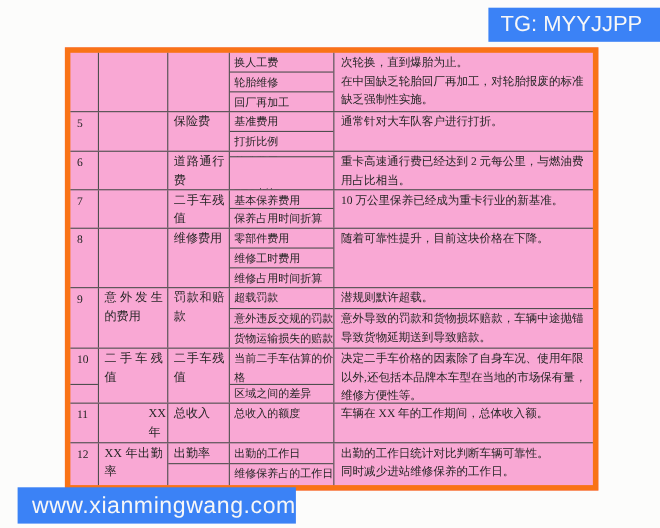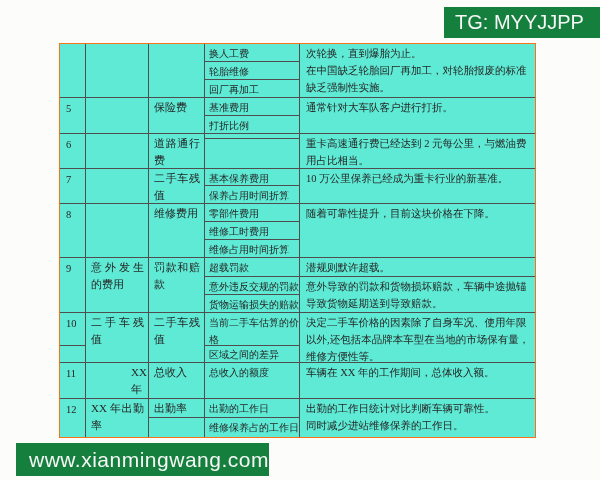--- a/index.html
+++ b/index.html
@@ -4,30 +4,30 @@
 <style>
   html,body{margin:0;padding:0;}
   body{
     width:600px;height:480px;position:relative;overflow:hidden;
     background:#fcfcfb;
     font-family:"Liberation Serif","DejaVu Serif",serif;
     color:#262626;
   }
   
   .wm{
-    position:absolute;background:#15803d;color:#f7f7f7;
+    position:absolute;background:#3b82f6;color:#f7f7f7;
     font-family:"Liberation Sans","DejaVu Sans",sans-serif;
     overflow:hidden;white-space:nowrap;
   }
   .wm-top{right:0;top:7px;width:145px;height:31px;line-height:31px;font-size:20px;padding-left:11px;}
   .wm-bottom{left:16px;top:443px;width:240px;height:33px;line-height:33px;font-size:21px;padding-left:13px;letter-spacing:.5px;}
   
   .tbl{
     position:absolute;left:59px;top:43px;width:475px;
-    border:1px solid #f97316;background:#5eead4;
+    border:5px solid #f97316;background:#f9a8d4;
   }
   .group{display:flex;border-bottom:1px solid #4e4e4e;box-sizing:content-box;}
   .group:last-child{border-bottom:none;}
   .col{box-sizing:border-box;border-right:1px solid #4e4e4e;display:flex;flex-direction:column;}
   .c1{width:26px;}
   .c2{width:63px;}
   .c3{width:56px;}
   .c4{width:95px;}
   .c5{flex:1;border-right:none;}
   .cell{box-sizing:border-box;overflow:hidden;line-height:17px;}

